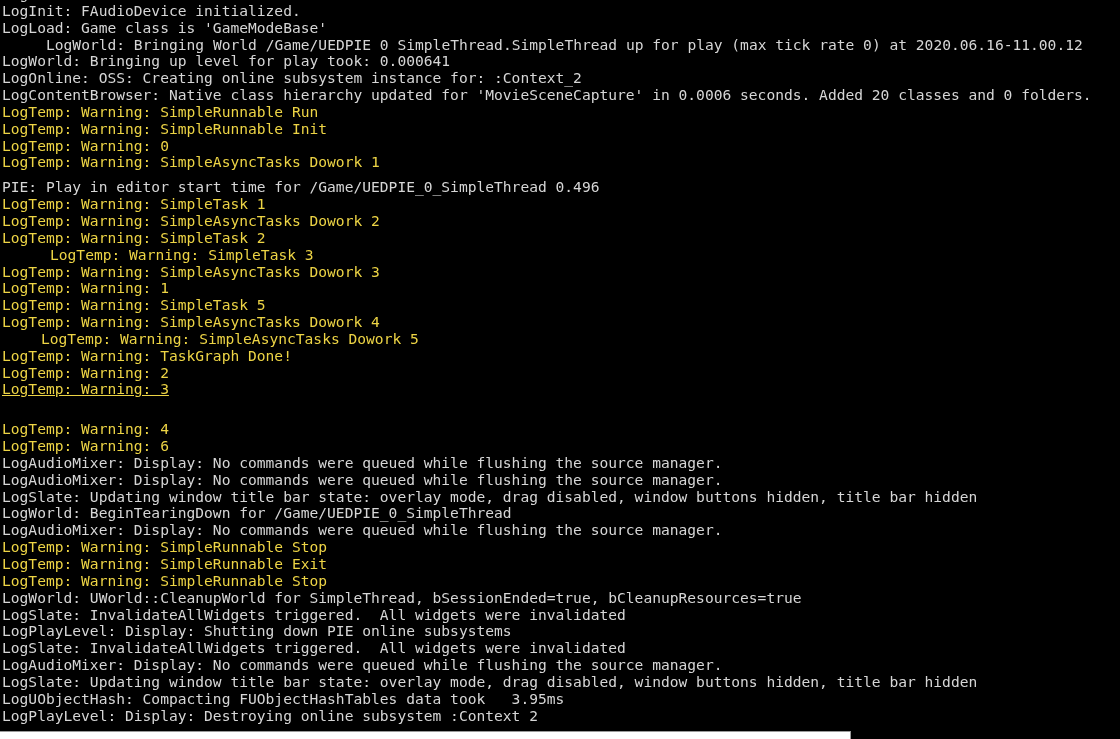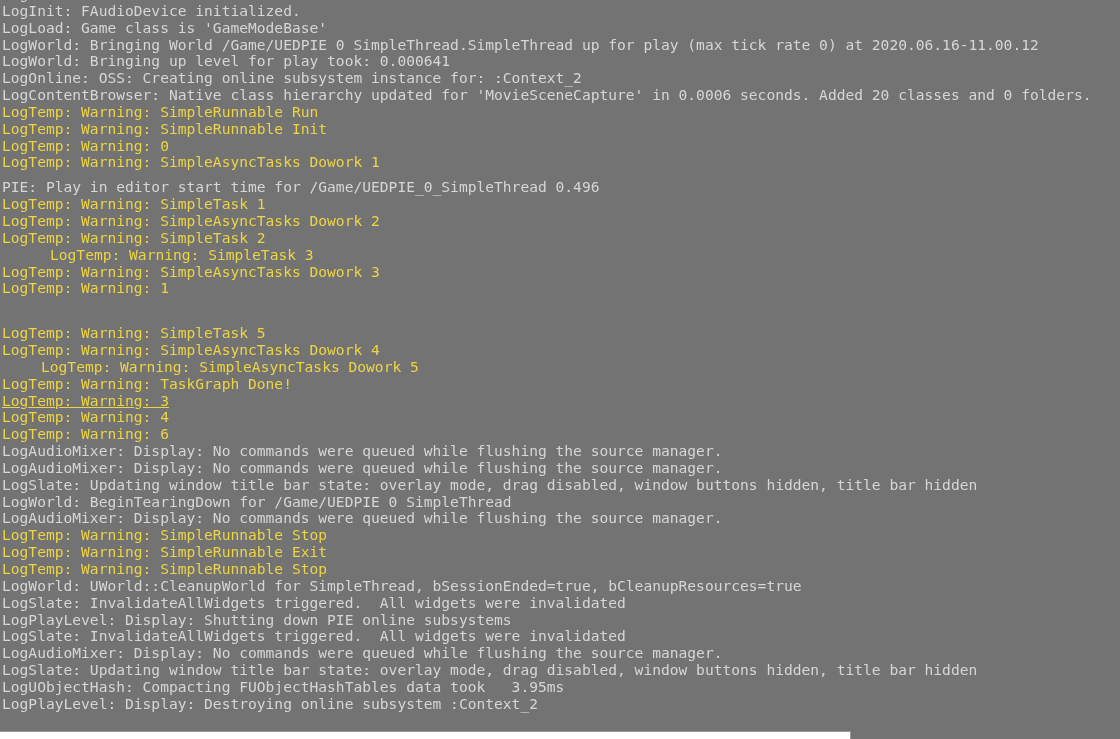--- a/index.html
+++ b/index.html
@@ -74,47 +74,48 @@
     background: transparent;
     font-family: "DejaVu Sans Mono", "Liberation Mono", monospace;
     font-size: 11px;
     color: #111111;
     box-sizing: border-box;
   }
 </style>
 </head>
 <body style="background: rgb(36, 36, 36);">
 
-<div id="log-console" style="background: #737373;">
+<div id="log-console" style="background: #000000;">
 
   <div id="log-lines">
       <div class="log-line sev-normal" style="color: rgb(214, 214, 214);">LogInit: FAudioDevice initialized.</div>
       <div class="log-line sev-normal" style="color: rgb(214, 214, 214);">LogInit: FAudioDevice initialized.</div>
       <div class="log-line sev-normal" style="color: rgb(214, 214, 214);">LogLoad: Game class is 'GameModeBase'</div>
-      <div class="log-line sev-normal" style="color: rgb(214, 214, 214);">LogWorld: Bringing World /Game/UEDPIE_0_SimpleThread.SimpleThread up for play (max tick rate 0) at 2020.06.16-11.00.12</div>
+      <div class="log-line sev-normal" style="color: rgb(214, 214, 214); margin-left: 44px;">LogWorld: Bringing World /Game/UEDPIE_0_SimpleThread.SimpleThread up for play (max tick rate 0) at 2020.06.16-11.00.12</div>
       <div class="log-line sev-normal" style="color: rgb(214, 214, 214);">LogWorld: Bringing up level for play took: 0.000641</div>
       <div class="log-line sev-normal" style="color: rgb(214, 214, 214);">LogOnline: OSS: Creating online subsystem instance for: :Context_2</div>
       <div class="log-line sev-normal" style="color: rgb(214, 214, 214);">LogContentBrowser: Native class hierarchy updated for 'MovieSceneCapture' in 0.0006 seconds. Added 20 classes and 0 folders.</div>
       <div class="log-line sev-warning" style="color: rgb(237, 212, 69);">LogTemp: Warning: SimpleRunnable Run</div>
       <div class="log-line sev-warning" style="color: rgb(237, 212, 69);">LogTemp: Warning: SimpleRunnable Init</div>
       <div class="log-line sev-warning" style="color: rgb(237, 212, 69);">LogTemp: Warning: 0</div>
       <div class="log-line sev-warning" style="color: rgb(237, 212, 69);">LogTemp: Warning: SimpleAsyncTasks Dowork 1</div>
       <div class="log-line sev-normal" style="color: rgb(214, 214, 214); margin-top: 8px;">PIE: Play in editor start time for /Game/UEDPIE_0_SimpleThread 0.496</div>
       <div class="log-line sev-warning" style="color: rgb(237, 212, 69);">LogTemp: Warning: SimpleTask 1</div>
       <div class="log-line sev-warning" style="color: rgb(237, 212, 69);">LogTemp: Warning: SimpleAsyncTasks Dowork 2</div>
       <div class="log-line sev-warning" style="color: rgb(237, 212, 69);">LogTemp: Warning: SimpleTask 2</div>
       <div class="log-line sev-warning" style="color: rgb(237, 212, 69); margin-left: 48px;">LogTemp: Warning: SimpleTask 3</div>
       <div class="log-line sev-warning" style="color: rgb(237, 212, 69);">LogTemp: Warning: SimpleAsyncTasks Dowork 3</div>
       <div class="log-line sev-warning" style="color: rgb(237, 212, 69);">LogTemp: Warning: 1</div>
-      <div class="log-line sev-warning" style="color: rgb(237, 212, 69); margin-top: 28px;">LogTemp: Warning: SimpleTask 5</div>
+      <div class="log-line sev-warning" style="color: rgb(237, 212, 69);">LogTemp: Warning: SimpleTask 5</div>
       <div class="log-line sev-warning" style="color: rgb(237, 212, 69);">LogTemp: Warning: SimpleAsyncTasks Dowork 4</div>
       <div class="log-line sev-warning" style="color: rgb(237, 212, 69); margin-left: 39px;">LogTemp: Warning: SimpleAsyncTasks Dowork 5</div>
       <div class="log-line sev-warning" style="color: rgb(237, 212, 69);">LogTemp: Warning: TaskGraph Done!</div>
+      <div class="log-line sev-warning" style="color: rgb(237, 212, 69);">LogTemp: Warning: 2</div>
       <div class="log-line sev-warning" style="color: rgb(237, 212, 69); text-decoration: underline;">LogTemp: Warning: 3</div>
-      <div class="log-line sev-warning" style="color: rgb(237, 212, 69);">LogTemp: Warning: 4</div>
+      <div class="log-line sev-warning" style="color: rgb(237, 212, 69); margin-top: 23px;">LogTemp: Warning: 4</div>
       <div class="log-line sev-warning" style="color: rgb(237, 212, 69);">LogTemp: Warning: 6</div>
       <div class="log-line sev-normal" style="color: rgb(214, 214, 214);">LogAudioMixer: Display: No commands were queued while flushing the source manager.</div>
       <div class="log-line sev-normal" style="color: rgb(214, 214, 214);">LogAudioMixer: Display: No commands were queued while flushing the source manager.</div>
       <div class="log-line sev-normal" style="color: rgb(214, 214, 214);">LogSlate: Updating window title bar state: overlay mode, drag disabled, window buttons hidden, title bar hidden</div>
       <div class="log-line sev-normal" style="color: rgb(214, 214, 214);">LogWorld: BeginTearingDown for /Game/UEDPIE_0_SimpleThread</div>
       <div class="log-line sev-normal" style="color: rgb(214, 214, 214);">LogAudioMixer: Display: No commands were queued while flushing the source manager.</div>
       <div class="log-line sev-warning" style="color: rgb(237, 212, 69);">LogTemp: Warning: SimpleRunnable Stop</div>
       <div class="log-line sev-warning" style="color: rgb(237, 212, 69);">LogTemp: Warning: SimpleRunnable Exit</div>
       <div class="log-line sev-warning" style="color: rgb(237, 212, 69);">LogTemp: Warning: SimpleRunnable Stop</div>
       <div class="log-line sev-normal" style="color: rgb(214, 214, 214);">LogWorld: UWorld::CleanupWorld for SimpleThread, bSessionEnded=true, bCleanupResources=true</div>

